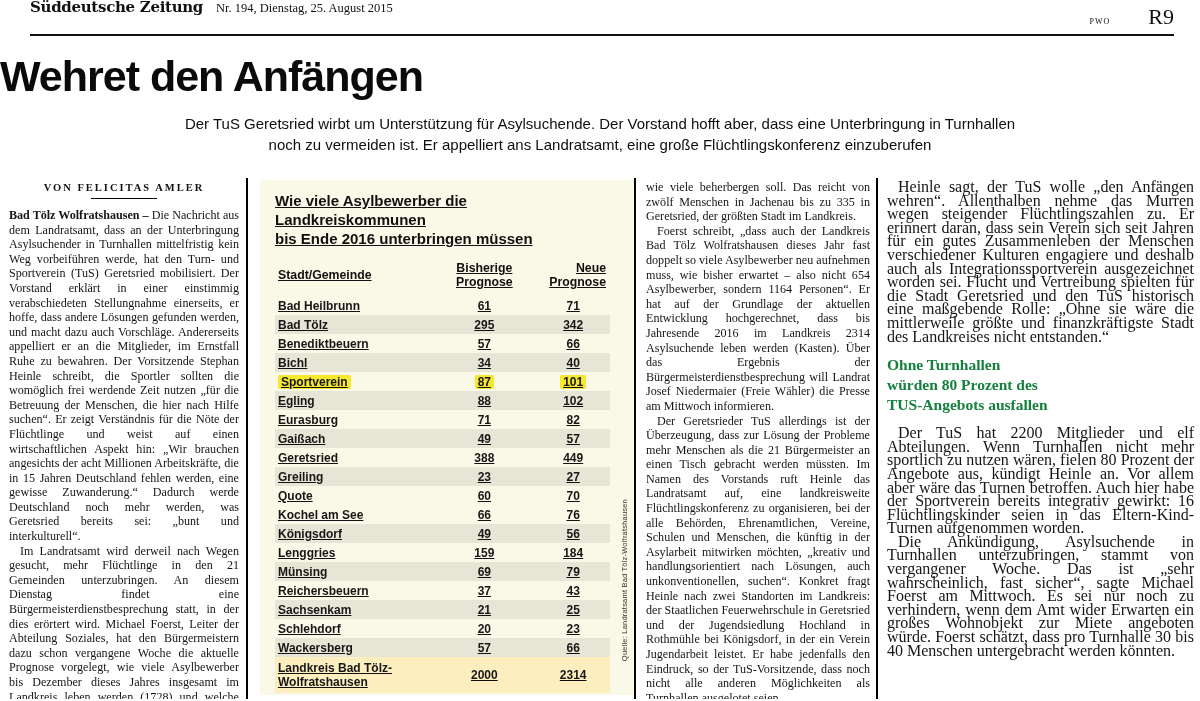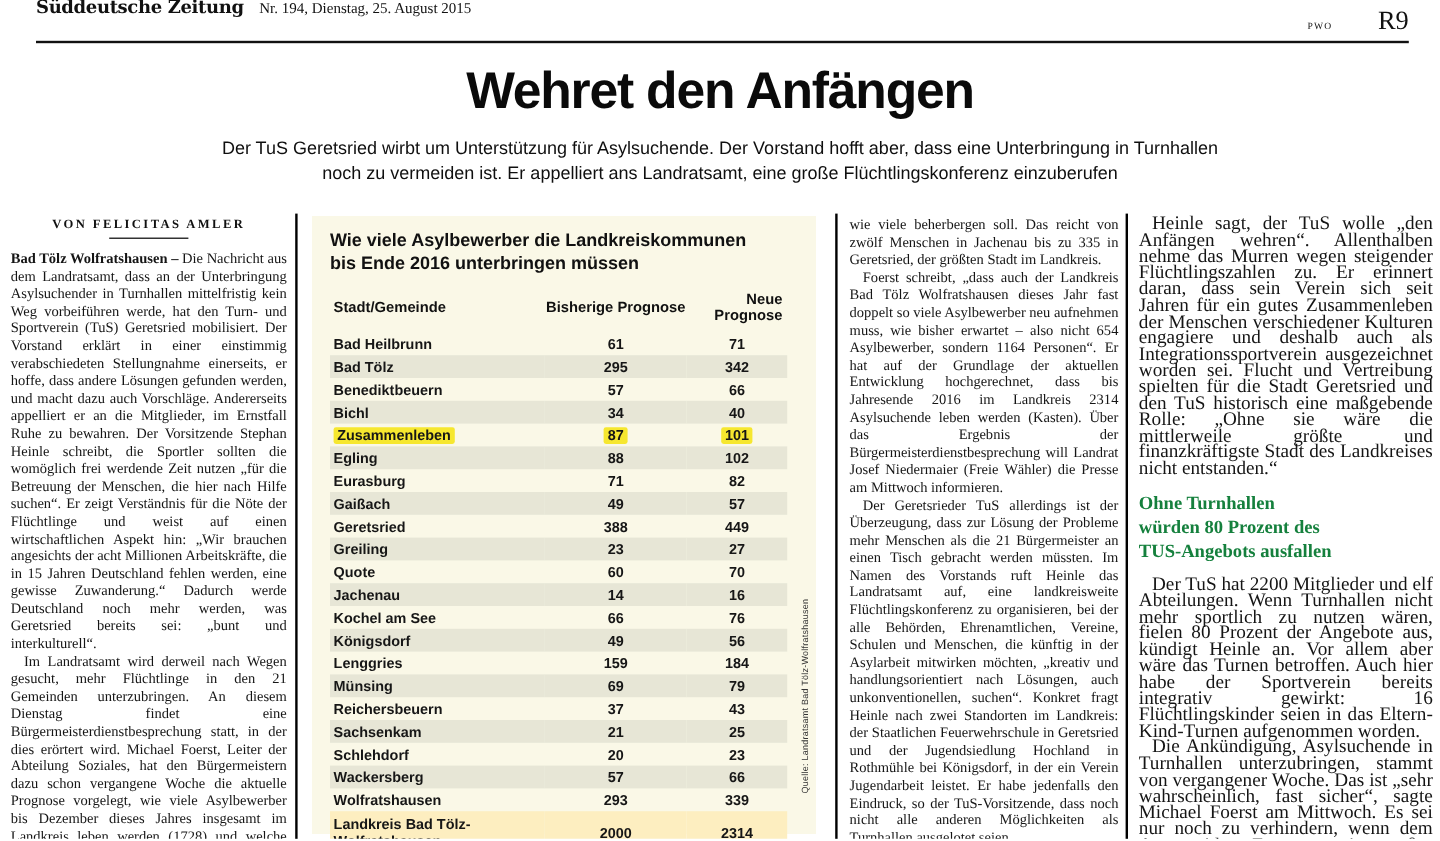--- a/index.html
+++ b/index.html
@@ -20,35 +20,35 @@
   .mh-center {
     position:absolute; left:50%; transform:translateX(-50%); bottom:4px;
     font-size:20px; letter-spacing:3px; white-space:nowrap;
     font-family:"Liberation Serif",serif;
   }
   .mh-right { position:absolute; right:0; bottom:4px; display:flex; align-items:baseline; gap:38px; }
   .pwo { font-size:8px; letter-spacing:1px; font-family:"Liberation Serif",serif; }
   .pageno { font-size:22px; font-family:"Liberation Serif",serif; }
   
   .headline {
-    position:absolute; top:52px; left:0; width:100%; text-align:center;
+    position:absolute; top:52px; left:0; width:100%; 
     font-family:"Liberation Sans","DejaVu Sans",sans-serif;
     font-weight:800; font-size:43px; letter-spacing:-1px; color:#0a0a0a;
   }
   .deck {
     position:absolute; top:113px; left:120px; right:120px; text-align:center;
     font-family:"Liberation Sans","DejaVu Sans",sans-serif;
     font-size:15px; line-height:21px; white-space:pre-line; color:#0f0f0f;
   }
   
   .cols { position:absolute; left:8px; right:4px; top:178px; bottom:2px; display:flex; }
   .vrule { width:2px; background:#000; }
   .col { overflow:hidden; }
   .col1 { width:238px; padding:0 7px 0 1px; }
-  .tablecol { width:448px; padding:2px 16px 4px 12px; }
+  .tablecol { width:386px; padding:2px 0 4px 12px;text-decoration:underline; }
   .col3 { width:240px; padding:2px 6px 0 10px; }
   .col4 { flex:1; padding:2px 2px 0 9px; }
   .body {
     font-size:12.1px; line-height:14.6px; text-align:justify;
     hyphens:auto; -webkit-hyphens:auto; color:#151515;
   }
   .col4 .body { font-size:16px; line-height:13.6px; }
   .indent { text-indent:11px; }
   .lead { font-weight:bold; }
   .byline {
@@ -148,21 +148,21 @@
   <td class="c-name"><span>Benediktbeuern</span></td>
   <td class="c-old"><span>57</span></td>
   <td class="c-new"><span>66</span></td>
               </tr>
               <tr class="shade">
   <td class="c-name"><span>Bichl</span></td>
   <td class="c-old"><span>34</span></td>
   <td class="c-new"><span>40</span></td>
               </tr>
               <tr>
-  <td class="c-name"><span class="hl">Zusammenleben</span></td>
+  <td class="c-name"><span class="hl">Sportverein</span></td>
   <td class="c-old"><span class="hl">87</span></td>
   <td class="c-new"><span class="hl">101</span></td>
               </tr>
               <tr class="shade">
   <td class="c-name"><span>Egling</span></td>
   <td class="c-old"><span>88</span></td>
   <td class="c-new"><span>102</span></td>
               </tr>
               <tr>
   <td class="c-name"><span>Eurasburg</span></td>
@@ -182,25 +182,20 @@
               <tr class="shade">
   <td class="c-name"><span>Greiling</span></td>
   <td class="c-old"><span>23</span></td>
   <td class="c-new"><span>27</span></td>
               </tr>
               <tr>
   <td class="c-name"><span>Quote</span></td>
   <td class="c-old"><span>60</span></td>
   <td class="c-new"><span>70</span></td>
               </tr>
-              <tr class="shade">
-  <td class="c-name"><span>Jachenau</span></td>
-  <td class="c-old"><span>14</span></td>
-  <td class="c-new"><span>16</span></td>
-              </tr>
               <tr>
   <td class="c-name"><span>Kochel am See</span></td>
   <td class="c-old"><span>66</span></td>
   <td class="c-new"><span>76</span></td>
               </tr>
               <tr class="shade">
   <td class="c-name"><span>Königsdorf</span></td>
   <td class="c-old"><span>49</span></td>
   <td class="c-new"><span>56</span></td>
               </tr>
@@ -226,25 +221,20 @@
               </tr>
               <tr>
   <td class="c-name"><span>Schlehdorf</span></td>
   <td class="c-old"><span>20</span></td>
   <td class="c-new"><span>23</span></td>
               </tr>
               <tr class="shade">
   <td class="c-name"><span>Wackersberg</span></td>
   <td class="c-old"><span>57</span></td>
   <td class="c-new"><span>66</span></td>
-              </tr>
-              <tr>
-  <td class="c-name"><span>Wolfratshausen</span></td>
-  <td class="c-old"><span>293</span></td>
-  <td class="c-new"><span>339</span></td>
               </tr>
               <tr class="total">
   <td class="c-name"><span>Landkreis Bad Tölz-Wolfratshausen</span></td>
   <td class="c-old"><span>2000</span></td>
   <td class="c-new"><span>2314</span></td>
               </tr>
             </tbody>
         </table>
         <div class="ib-source">Quelle: Landratsamt Bad Tölz-Wolfratshausen</div>
       </div>

